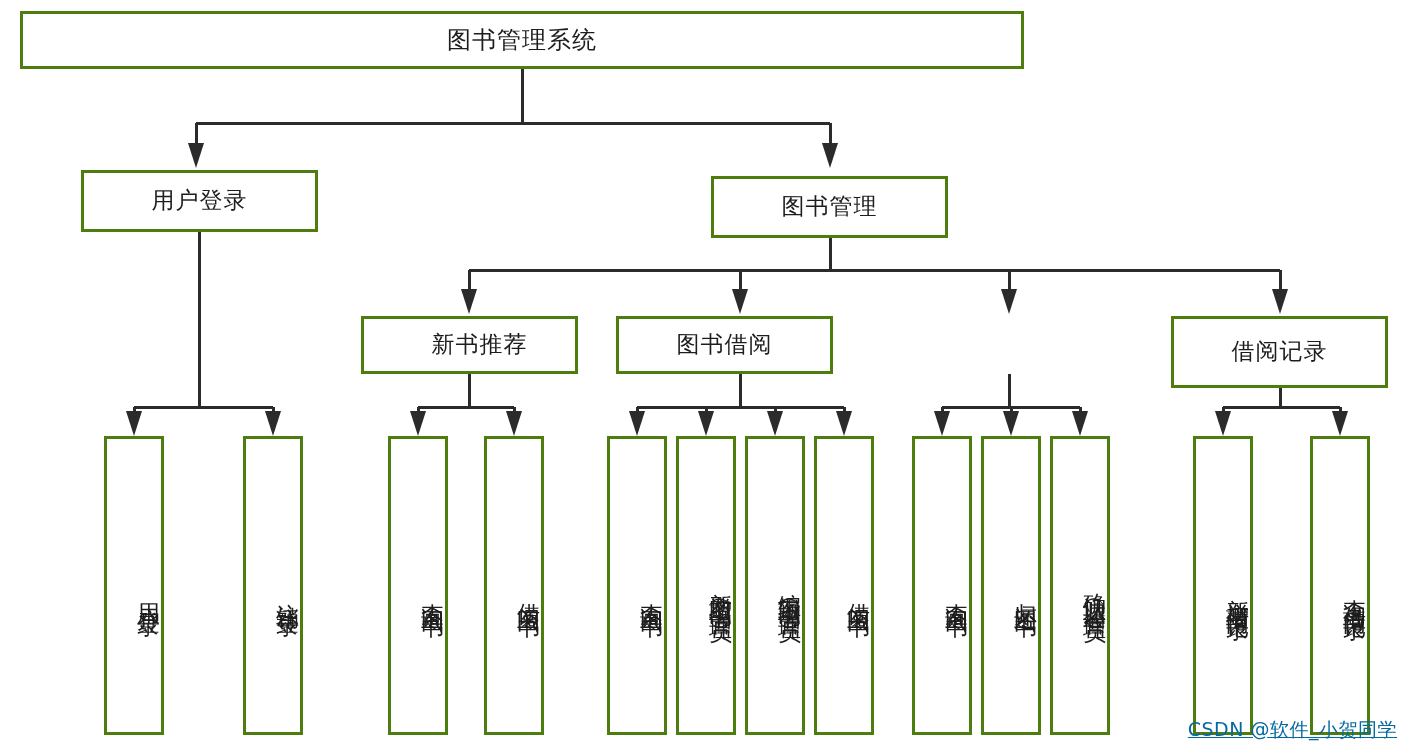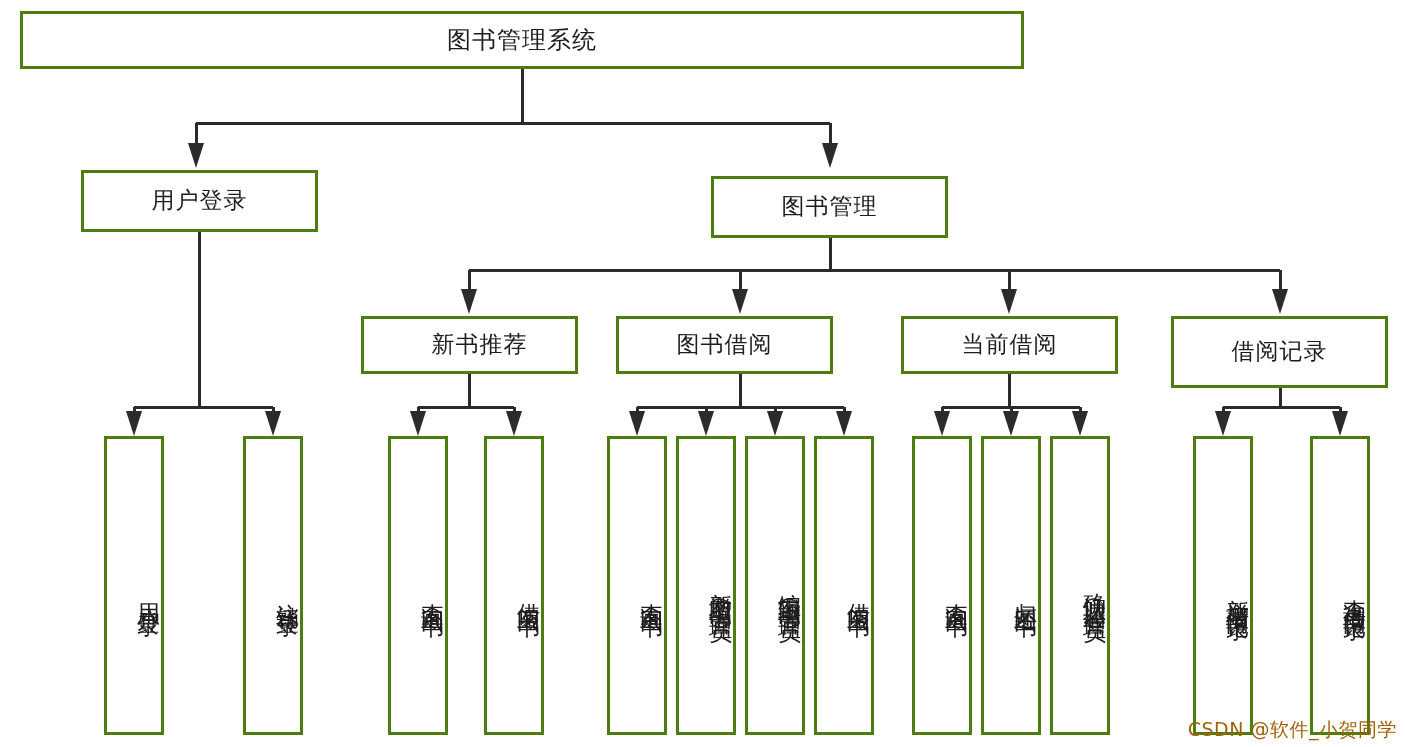--- a/index.html
+++ b/index.html
@@ -61,24 +61,25 @@
     justify-content:center;
     white-space:nowrap;
   }
 
   
   #watermark{
     position:absolute;
     right:8px;
     bottom:4px;
     font-size:19px;
-    color:#a16207;
+    color:#0369a1;
     letter-spacing:0.5px;
     white-space:nowrap;
     user-select:none;
+    text-decoration:underline;
   }
 </style>
 </head>
 <body>
 
 <div id="canvas">
 
   <svg id="wires" viewBox="0 0 1405 747" width="1405" height="747">
 
     <line x1="522" y1="69" x2="522" y2="123"></line>
@@ -156,23 +157,20 @@
   <div class="node horiz" style="left:711px;top:176px;width:237px;height:62px;">
     <span>图书管理</span>
   </div>
 
   <div class="node horiz" style="left:361px;top:316px;width:217px;height:58px;padding-left:20px;">
     <span>新书推荐</span>
   </div>
   <div class="node horiz" style="left:616px;top:316px;width:217px;height:58px;">
     <span>图书借阅</span>
   </div>
-  <div class="node horiz" style="left:901px;top:316px;width:217px;height:58px;">
-    <span>当前借阅</span>
-  </div>
   <div class="node horiz" style="left:1171px;top:316px;width:217px;height:72px;">
     <span>借阅记录</span>
   </div>
 
   <div class="node vert" style="left:104px;top:436px;width:60px;height:299px;">
     <span>用户登录</span>
   </div>
   <div class="node vert" style="left:243px;top:436px;width:60px;height:299px;">
     <span>注销登录</span>
   </div>

